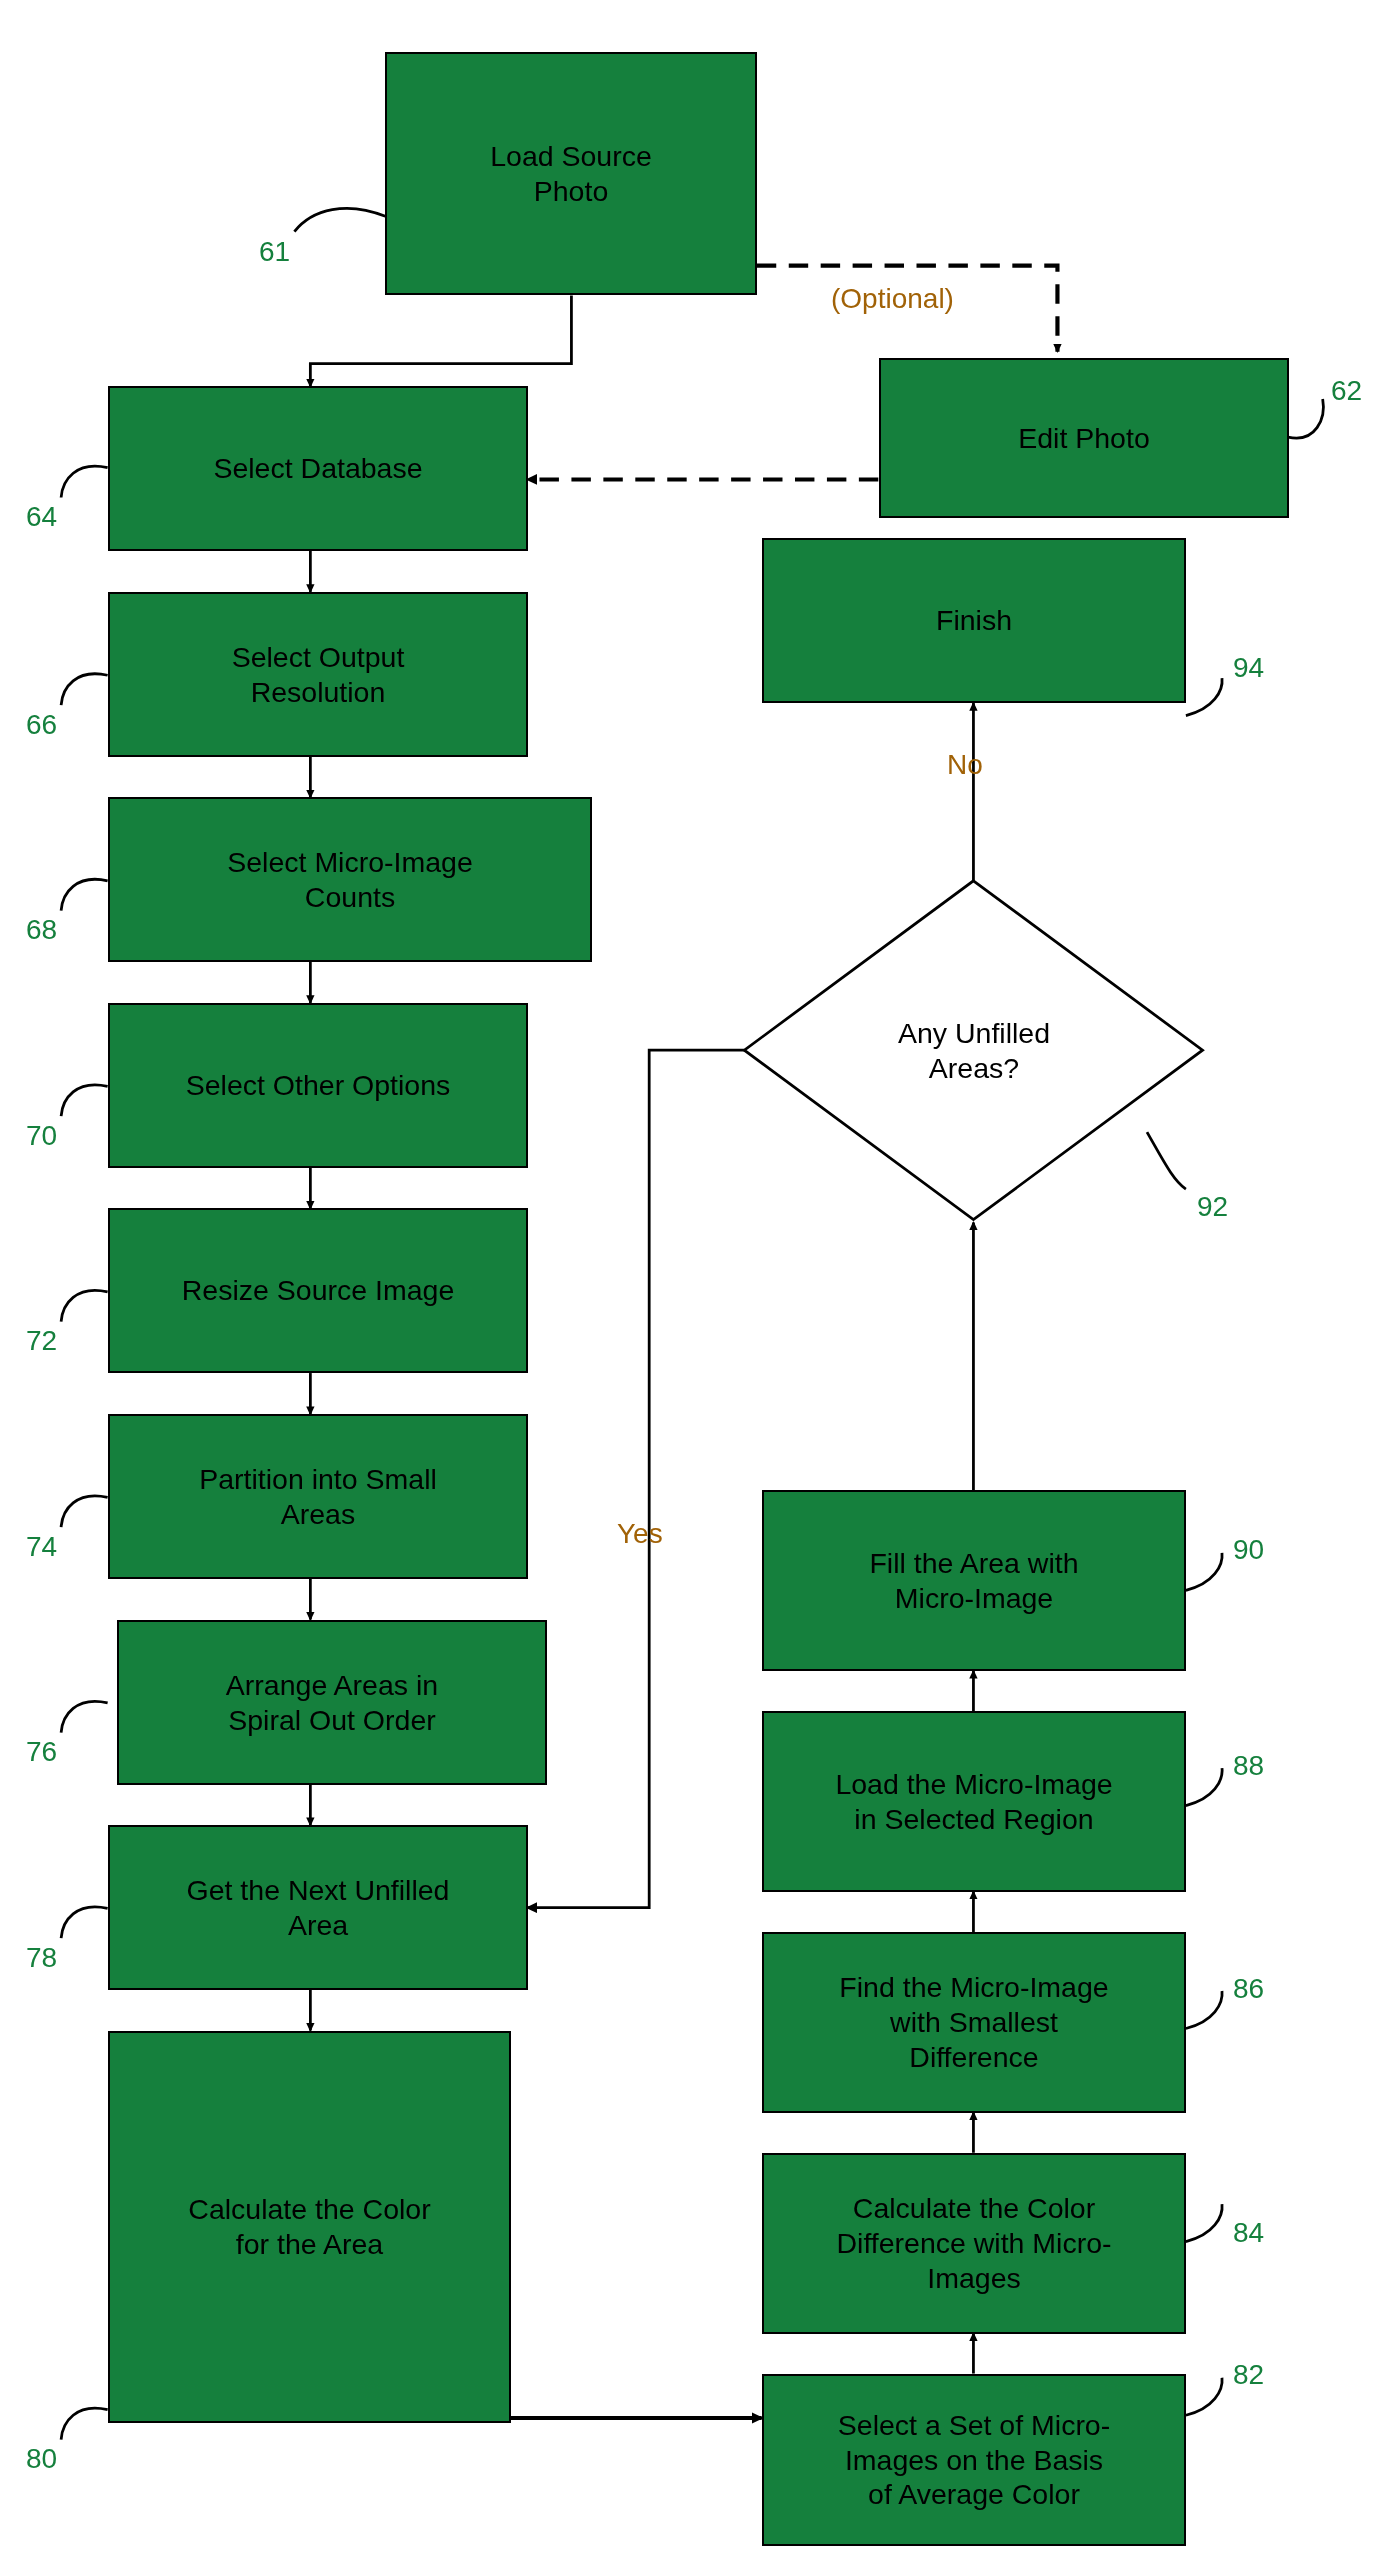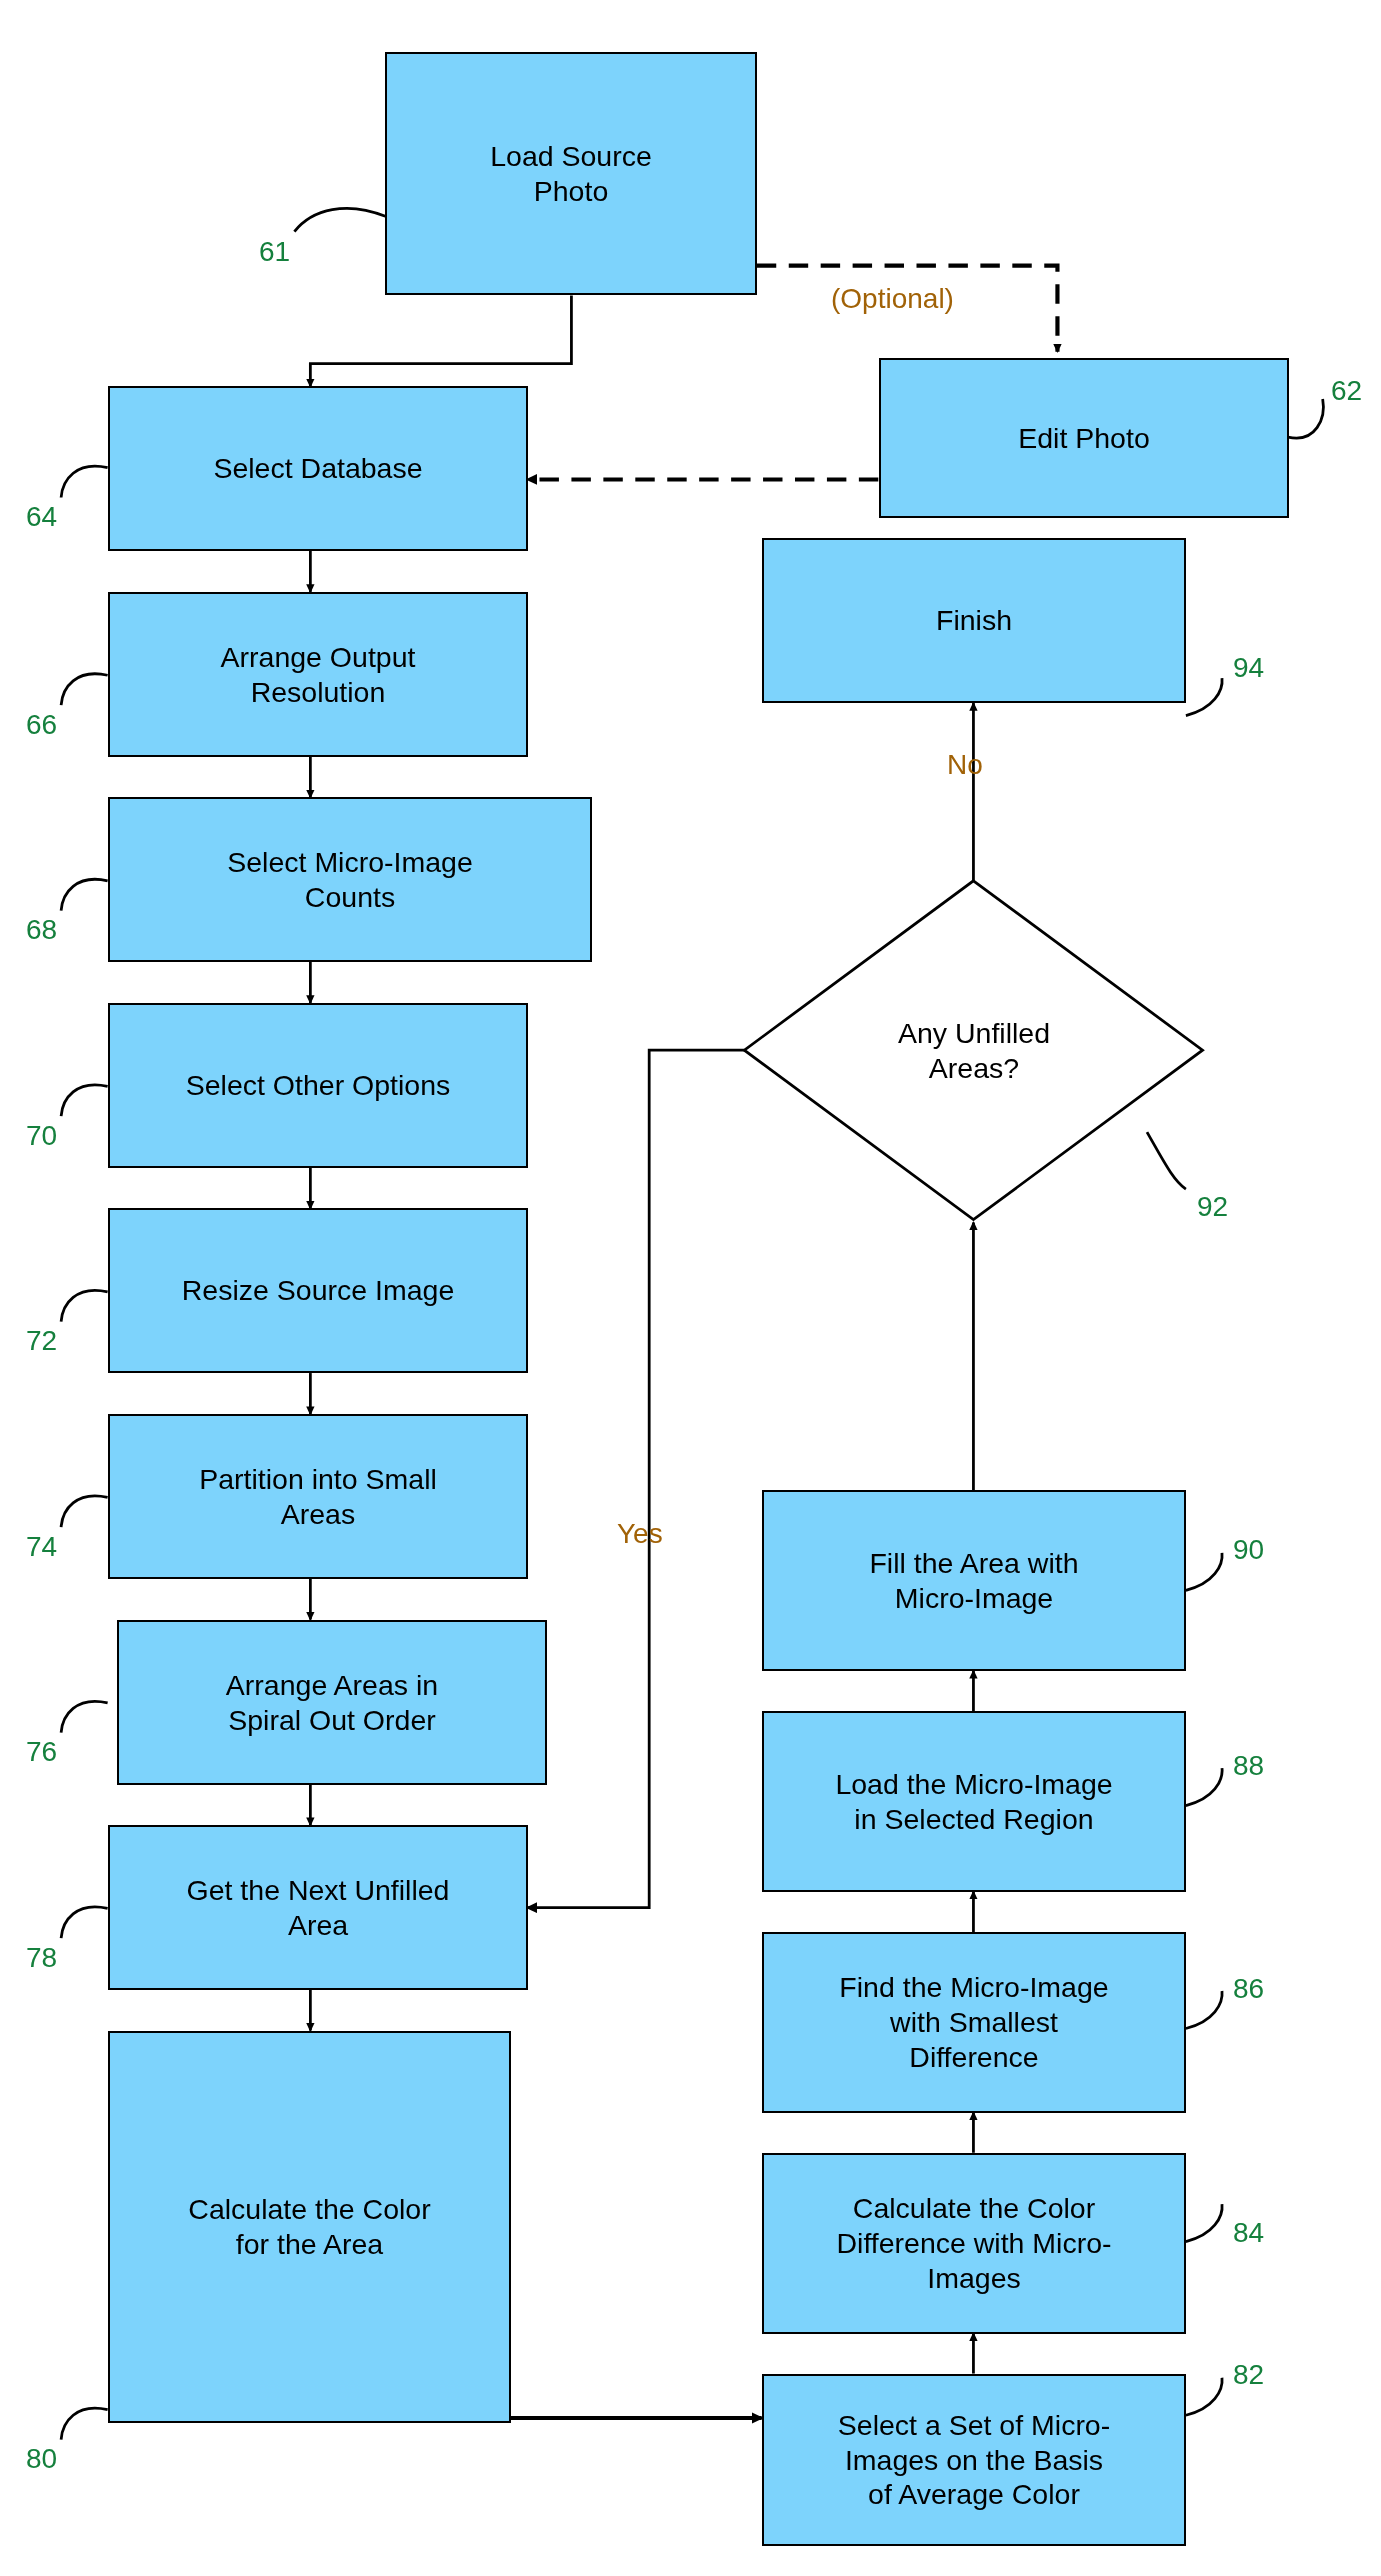--- a/index.html
+++ b/index.html
@@ -19,21 +19,21 @@
     position:absolute;
     left:0; top:0;
     width:1381px;
     height:2576px;
     pointer-events:none;
   }
   .node{
     position:absolute;
     box-sizing:border-box;
     border:2.8px solid #000000;
-    background:#7dd3fc;
+    background:#15803d;
     display:flex;
     align-items:center;
     justify-content:center;
     text-align:center;
     line-height:1.22;
     font-size:28.5px;
     font-weight:400;
     letter-spacing:0px;
     padding:2.8px 7px;
     white-space:pre-line;
@@ -149,21 +149,21 @@
   <div class="node" style="left:385px; top:52px; width:372px; height:243px;">Load Source
 Photo</div>
   <div class="ref" style="left:259px; top:238px;">61</div>
 
   <div class="node" style="left:879px; top:358px; width:410px; height:160px;">Edit Photo</div>
   <div class="ref" style="left:1331px; top:377px;">62</div>
 
   <div class="node" style="left:108px; top:386px; width:420px; height:165px;">Select Database</div>
   <div class="ref" style="left:26px; top:503px;">64</div>
 
-  <div class="node" style="left:108px; top:592px; width:420px; height:165px;">Arrange Output
+  <div class="node" style="left:108px; top:592px; width:420px; height:165px;">Select Output
 Resolution</div>
   <div class="ref" style="left:26px; top:711px;">66</div>
 
   <div class="node" style="left:108px; top:797px; width:484px; height:165px;">Select Micro-Image
 Counts</div>
   <div class="ref" style="left:26px; top:916px;">68</div>
 
   <div class="node" style="left:108px; top:1003px; width:420px; height:165px;">Select Other Options</div>
   <div class="ref" style="left:26px; top:1122px;">70</div>
 

